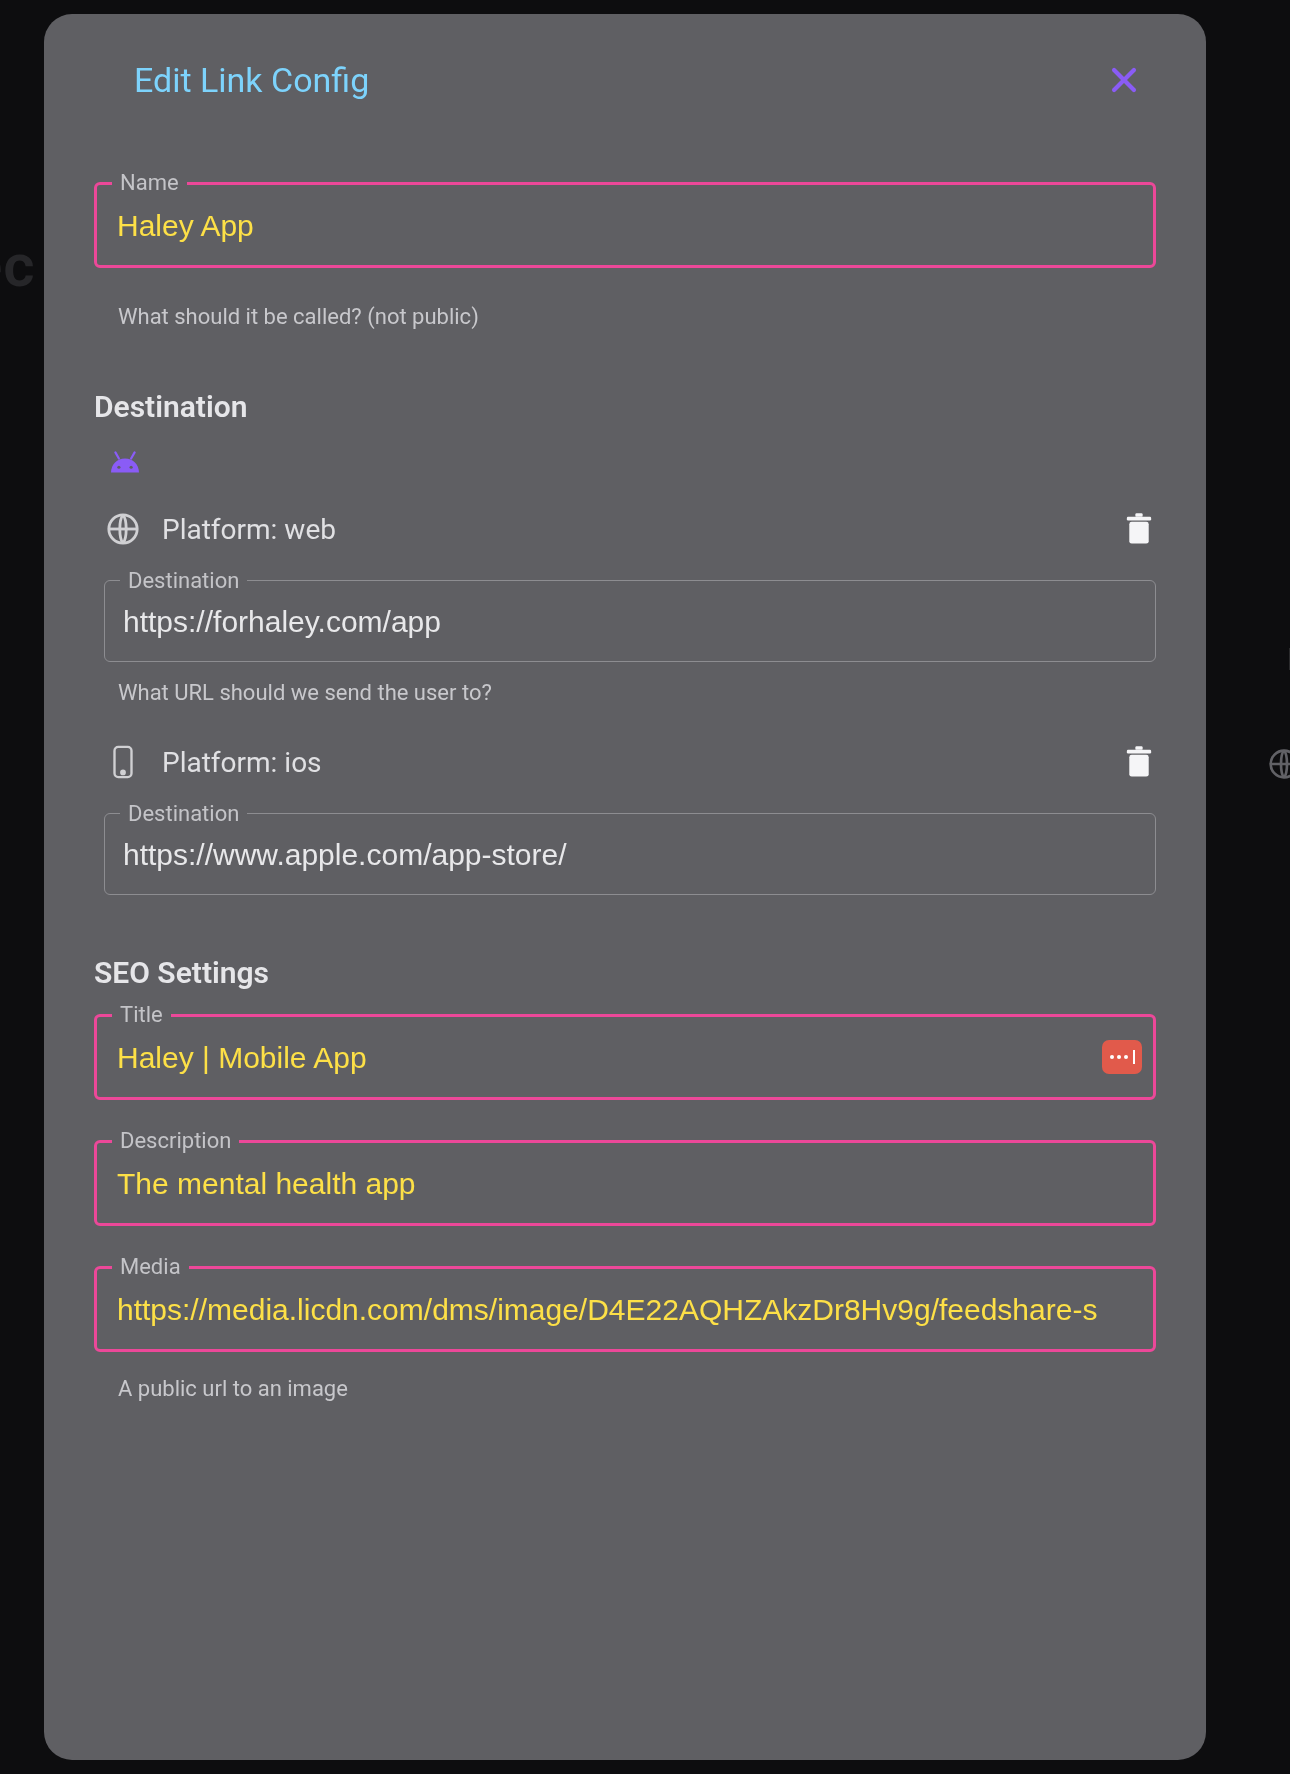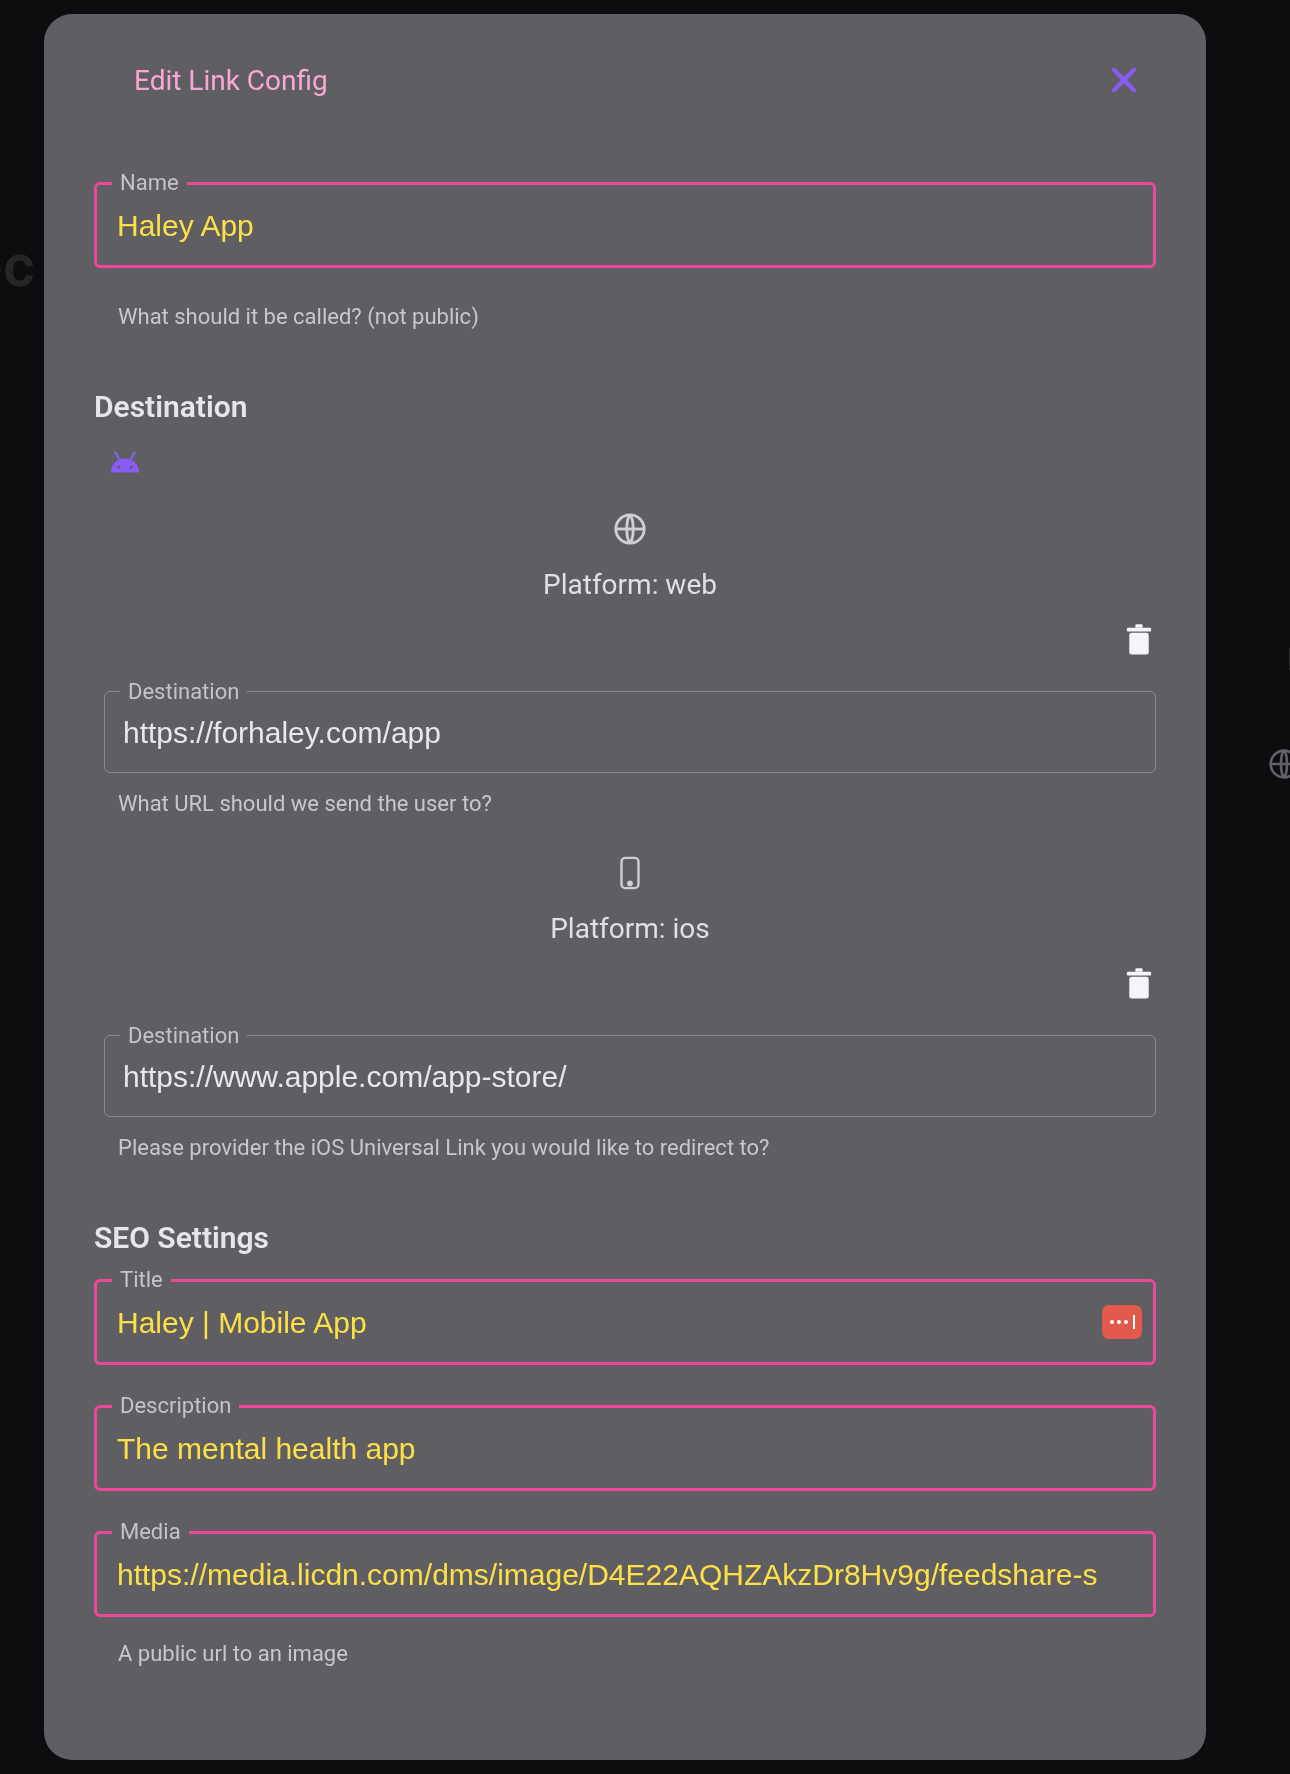--- a/index.html
+++ b/index.html
@@ -35,23 +35,23 @@
     padding: 44px 32px 30px 32px;
   }
   .modal-header {
     display: flex;
     align-items: center;
     justify-content: space-between;
     padding: 0 28px 0 58px;
     margin-bottom: 80px;
   }
   .modal-title {
-    font-size: 28px;
+    font-size: 34px;
     font-weight: 400;
-    color: #f9a8d4;
+    color: #7dd3fc;
   }
   .close-btn {
     width: 44px; height: 44px;
     display:flex; align-items:center; justify-content:center;
     cursor: pointer;
     color: #8a5cf6;
   }
   .close-btn svg { width: 34px; height: 34px; }
 
   .form-area { padding: 0 18px; }
@@ -94,21 +94,20 @@
   }
   .android-chip svg { width: 42px; height: 28px; }
 
   .platform-block { margin-bottom: 34px; }
   .platform-row {
     display: flex;
     align-items: center;
     gap: 22px;
     padding: 6px 2px 18px 12px;
     position: relative;
-    flex-direction: column;
   }
   .platform-icon { color: #d0d0d3; display:flex; align-items:center; }
   .platform-icon svg { width: 34px; height: 34px; }
   .platform-label {
     font-size: 28px;
     color: #e0e0e3;
   }
   .trash {
     margin-left: auto;
     color: #f5f5f7;
@@ -233,21 +232,20 @@
             <rect x="4" y="8" width="16" height="18" rx="2"></rect>
             <rect x="2" y="4" width="20" height="3" rx="1"></rect>
             <rect x="9" y="1" width="6" height="3" rx="1"></rect>
           </svg>
         </span>
       </div>
       <div class="dest-group">
         <span class="field-label">Destination</span>
         <input class="dest-input" value="https://www.apple.com/app-store/" style="">
       </div>
-      <div class="dest-helper">Please provider the iOS Universal Link you would like to redirect to?</div>
     </div>
 
     <div class="seo">
       <div class="section-title">SEO Settings</div>
 
       <div class="field-group">
         <span class="field-label">Title</span>
         <input class="text-input" style="padding-right: 60px;" value="Haley | Mobile App">
         <div class="title-badge">
           <span class="dot"></span>

